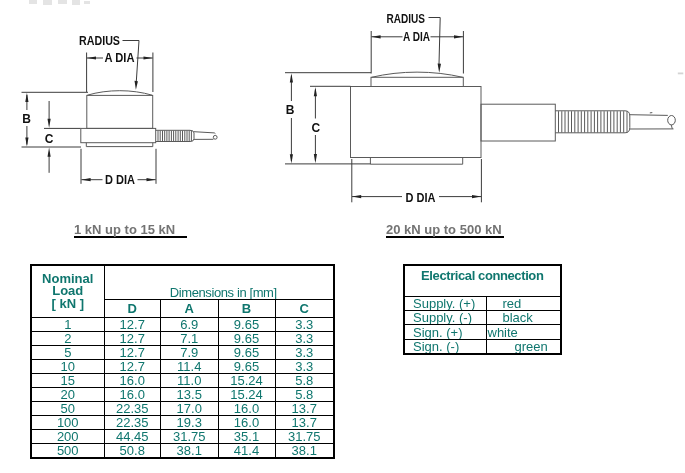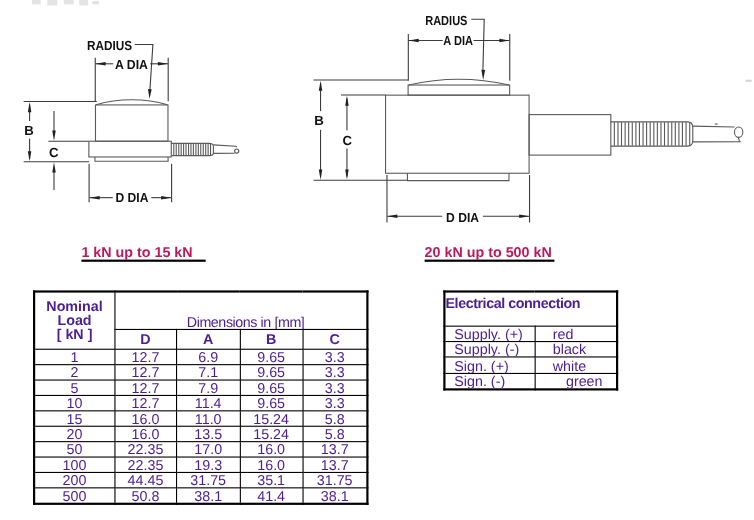--- a/index.html
+++ b/index.html
@@ -1,19 +1,19 @@
 <!DOCTYPE html>
 <html><head>
 <meta charset="utf-8">
 <style>
 html,body{margin:0;padding:0;}
 body{width:685px;height:473px;background:#fff;font-family:"Liberation Sans",sans-serif;position:relative;overflow:hidden;}
 .abs{position:absolute;}
-.cap{position:absolute;font-size:13px;font-weight:bold;color:#be185d;line-height:12px;border-bottom:2px solid #000;top:224px;height:12px;white-space:nowrap;}
-table{border-collapse:collapse;table-layout:fixed;font-size:13px;color:#4c1d95;}
+.cap{position:absolute;font-size:13px;font-weight:bold;color:#737373;line-height:12px;border-bottom:2px solid #000;top:224px;height:12px;white-space:nowrap;}
+table{border-collapse:collapse;table-layout:fixed;font-size:13px;color:#0f766e;}
 td{padding:0;overflow:hidden;white-space:nowrap;line-height:13px;}
 #t1{position:absolute;left:30px;top:264px;height:193.5px;}
 #t1 td{border:1px solid #000;text-align:center;vertical-align:middle;}
 #t1{border:2px solid #000;}
 
 #t2{position:absolute;left:403px;top:264px;border:2px solid #000;height:91px;}
 #t2 td{border:1px solid #000;vertical-align:middle;}
 </style>
 </head>
 <body>
@@ -266,32 +266,32 @@
 </tbody>
   </table>
 
 <table id="t2">
 <colgroup>
       <col style="width:82px">
       <col style="width:74.5px">
     </colgroup>
 <tbody>
       <tr style="height:31.5px">
-        <td colspan="2" style="text-align:left;vertical-align:top;font-weight:bold;padding-top:3px;letter-spacing:-0.4px">Electrical connection</td>
+        <td colspan="2" style="text-align:center;vertical-align:top;font-weight:bold;padding-top:3px;letter-spacing:-0.4px">Electrical connection</td>
       </tr>
 <tr class="d">
         <td style="padding-left:8px">Supply. (+)</td>
         <td style="padding-left:16px">red</td>
       </tr>
 <tr class="d">
         <td style="padding-left:8px">Supply. (-)</td>
         <td style="padding-left:16px">black</td>
       </tr>
 <tr class="d">
         <td style="padding-left:8px">Sign. (+)</td>
-        <td style="padding-left:16px">white</td>
+        <td style="padding-left:1px">white</td>
       </tr>
 <tr class="d">
         <td style="padding-left:8px">Sign. (-)</td>
         <td style="padding-left:28px">green</td>
       </tr>
 </tbody>
   </table>
 
 </body></html>

